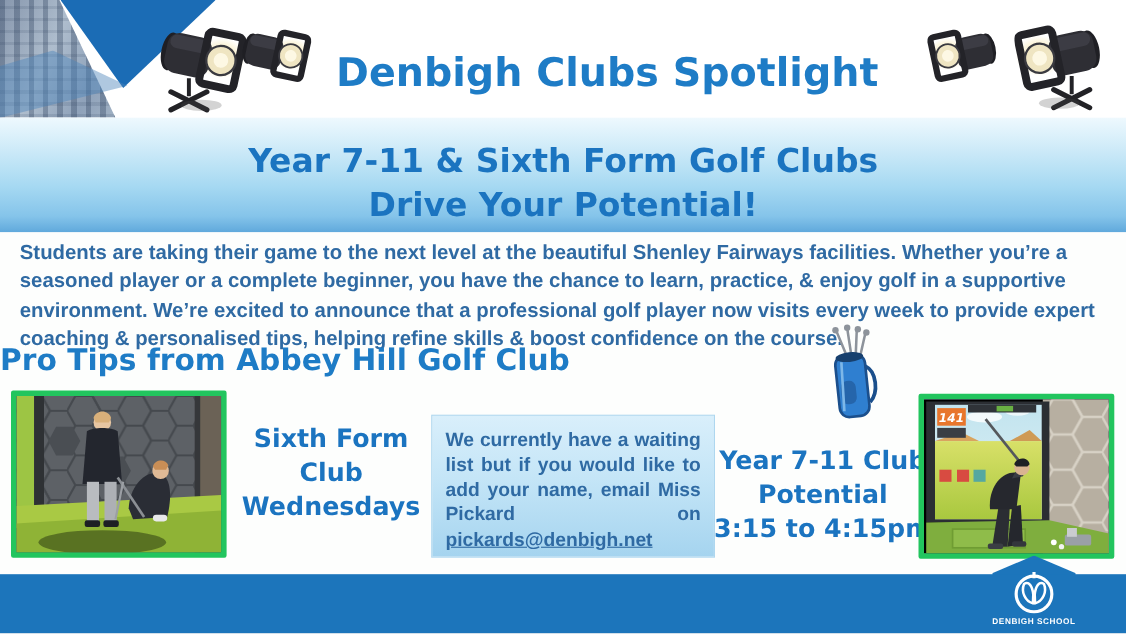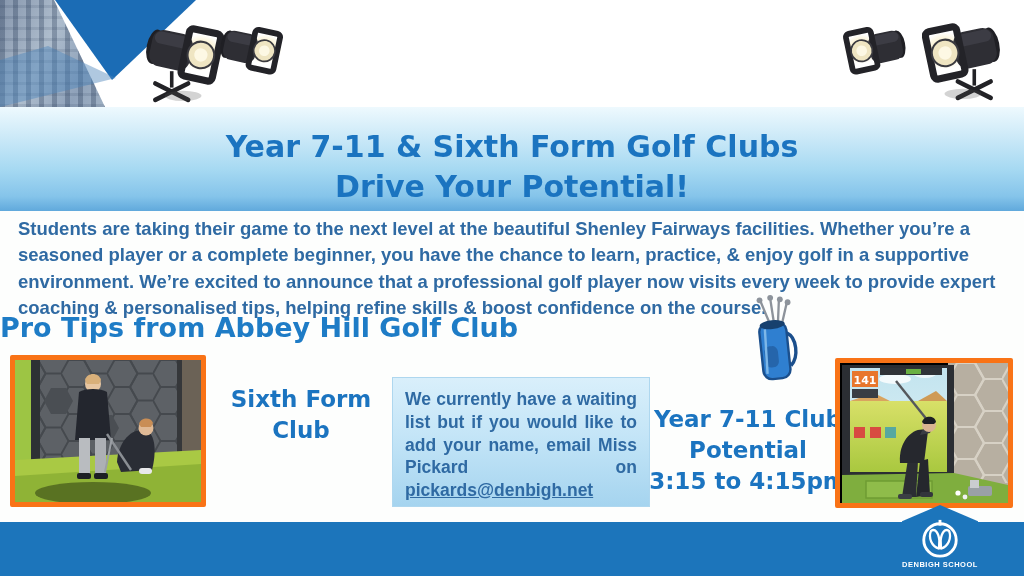--- a/index.html
+++ b/index.html
@@ -33,21 +33,21 @@
   
   .intro{position:absolute;left:18px;top:216px;width:990px;margin:0;
       font-size:18.5px;line-height:1.42;font-weight:bold;color:#2f6aa3;}
 
   
   .protips{position:absolute;left:0;top:312px;width:1014px;margin:0;
       font-family:"DejaVu Sans",sans-serif;font-weight:bold;font-size:27px;color:#1e7cc6;}
   .golfbag{position:absolute;left:744px;top:294px;width:62px;height:92px;}
 
   
-  .photo{position:absolute;border:5px solid #f97316;border-radius:2px;background:#555;box-shadow:inset 0 0 0 1px #9dbbe0;}
+  .photo{position:absolute;border:5px solid #22c55e;border-radius:2px;background:#555;box-shadow:inset 0 0 0 1px #9dbbe0;font-style:italic;}
   .photo-left{left:10px;top:355px;width:186px;height:142px;}
   .photo-right{left:835px;top:358px;width:168px;height:140px;}
   .photo svg{display:block;}
 
   .club-block{position:absolute;text-align:center;font-family:"DejaVu Sans",sans-serif;
       font-weight:bold;color:#1b74c0;font-size:23px;line-height:1.34;}
   .club-left{left:198px;top:384px;width:206px;}
   .club-right{left:648px;top:404px;width:200px;}
 
   .notice{position:absolute;left:392px;top:377px;width:232px;padding:10px 12px 4px 12px;
@@ -108,20 +108,21 @@
     <div class="deco-tri-dark"></div>
     <div class="deco-tri-light"></div>
 
     <svg class="spot" style="left:142px;top:24px;width:82px;height:80px;">
         <use href="#sym-spot-stand"></use>
       </svg>
     <svg class="spot" style="left:216px;top:26px;width:68px;height:64px;">
         <use href="#sym-spot-body"></use>
       </svg>
 
+    <h1 class="page-title">Denbigh Clubs Spotlight</h1>
 
     <svg class="spot flip" style="left:842px;top:26px;width:68px;height:64px;">
         <use href="#sym-spot-body"></use>
       </svg>
     <svg class="spot flip" style="left:922px;top:22px;width:82px;height:80px;">
         <use href="#sym-spot-stand"></use>
       </svg>
   </div>
 
   <div class="banner">
@@ -184,20 +185,21 @@
       <circle cx="131" cy="68" r="7.5" fill="#e0ba96"></circle>
       <path d="M124,64 C126,57 136,57 138,63 L136,67 L126,67 Z" fill="#c98e56"></path>
       <rect x="124" y="108" width="13" height="6" rx="3" fill="#e8e8ea"></rect>
       <line x1="92" y1="74" x2="116" y2="110" stroke="#8b8f94" stroke-width="2.4"></line>
       <line x1="97" y1="78" x2="90" y2="112" stroke="#9b9fa4" stroke-width="2"></line>
     </svg>
   </div>
 
   <div class="club-block club-left">
     <div>Sixth Form Club</div>
+    <div>Wednesdays</div>
   </div>
 
   <div class="notice">
     <span>We currently have a waiting list but if you would like to add your name, email Miss Pickard on</span>
     <span class="email">pickards@denbigh.net</span>
   </div>
 
   <div class="club-block club-right">
     <div>Year 7-11 Club</div>
     <div>Potential</div>

